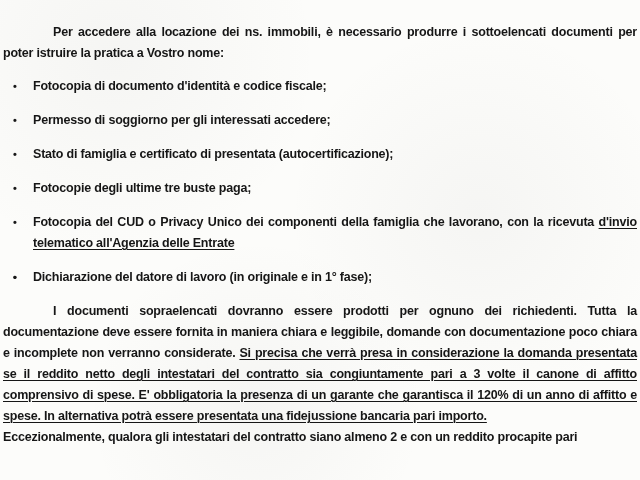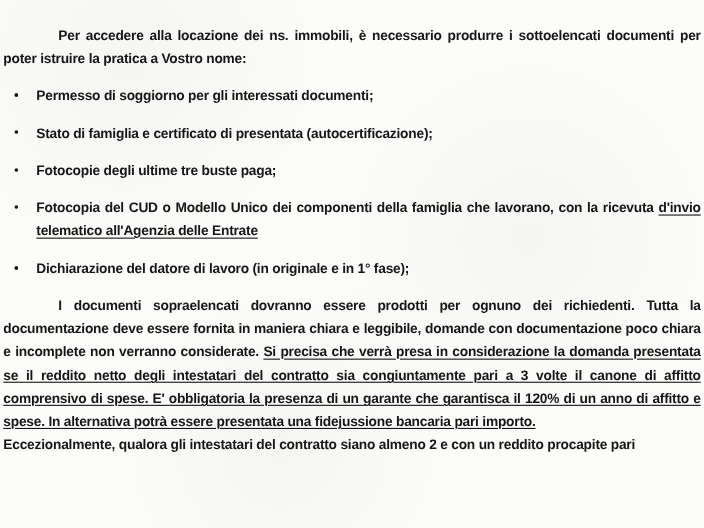--- a/index.html
+++ b/index.html
@@ -59,36 +59,37 @@
 
 <div class="page">
 
   <p class="indent intro">
     <span>Per accedere alla locazione dei ns. immobili, è necessario produrre i sottoelencati documenti per poter istruire la pratica a Vostro nome:</span>
   </p>
 
   <ul class="reqs">
     <li>
       <span class="bullet-dot">•</span>
+      <span>Fotocopia di documento d'identità e codice fiscale;</span>
     </li>
     <li>
       <span class="bullet-dot">•</span>
-      <span>Permesso di soggiorno per gli interessati documenti;</span>
+      <span>Permesso di soggiorno per gli interessati accedere;</span>
     </li>
     <li>
       <span class="bullet-dot">•</span>
       <span>Stato di famiglia e certificato di presentata (autocertificazione);</span>
     </li>
     <li>
       <span class="bullet-dot">•</span>
       <span>Fotocopie degli ultime tre buste paga;</span>
     </li>
     <li>
       <span class="bullet-dot">•</span>
-      <span>Fotocopia del CUD o Modello Unico dei componenti della famiglia che lavorano, con la ricevuta </span><span class="u">d'invio telematico all'Agenzia delle Entrate</span>
+      <span>Fotocopia del CUD o Privacy Unico dei componenti della famiglia che lavorano, con la ricevuta </span><span class="u">d'invio telematico all'Agenzia delle Entrate</span>
     </li>
     <li>
       <span class="bullet-dot">•</span>
     </li>
     <li>
       <span class="bullet-dot">•</span>
       <span>Dichiarazione del datore di lavoro (in originale e in 1° fase);</span>
     </li>
   </ul>
 

